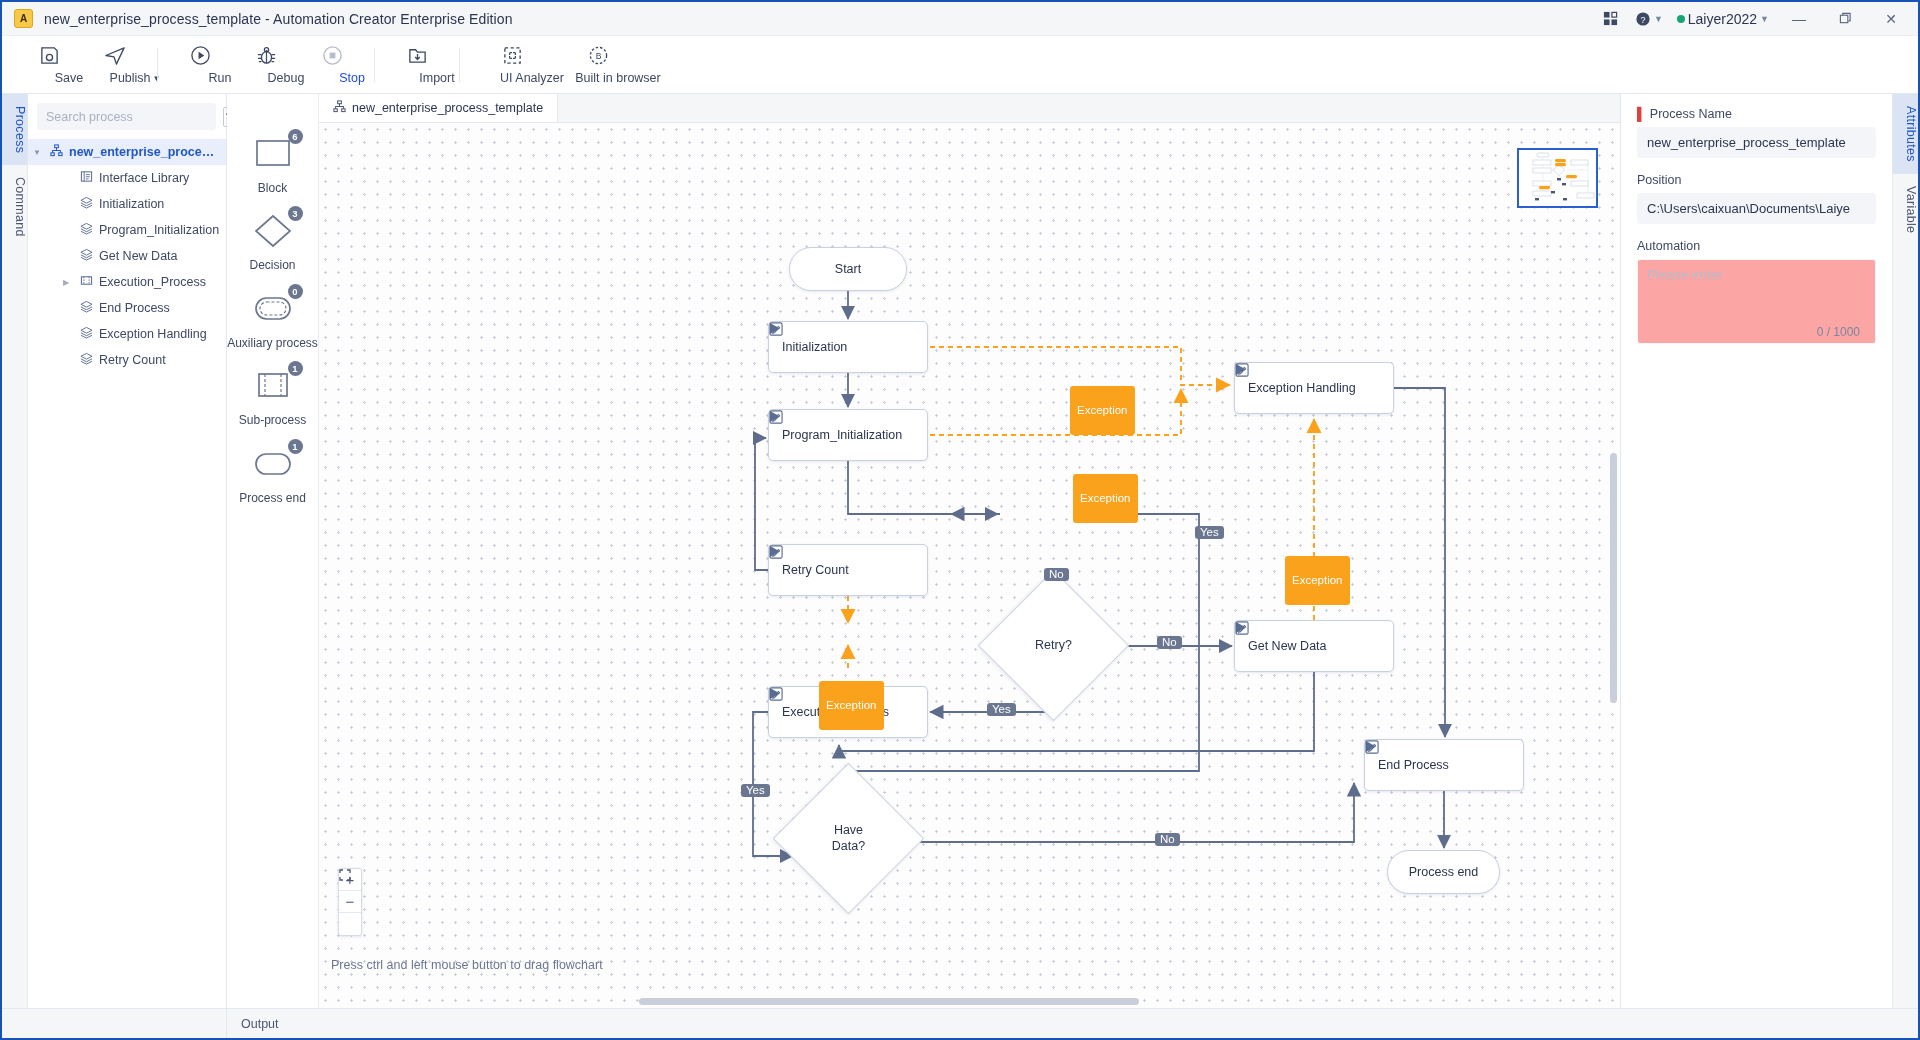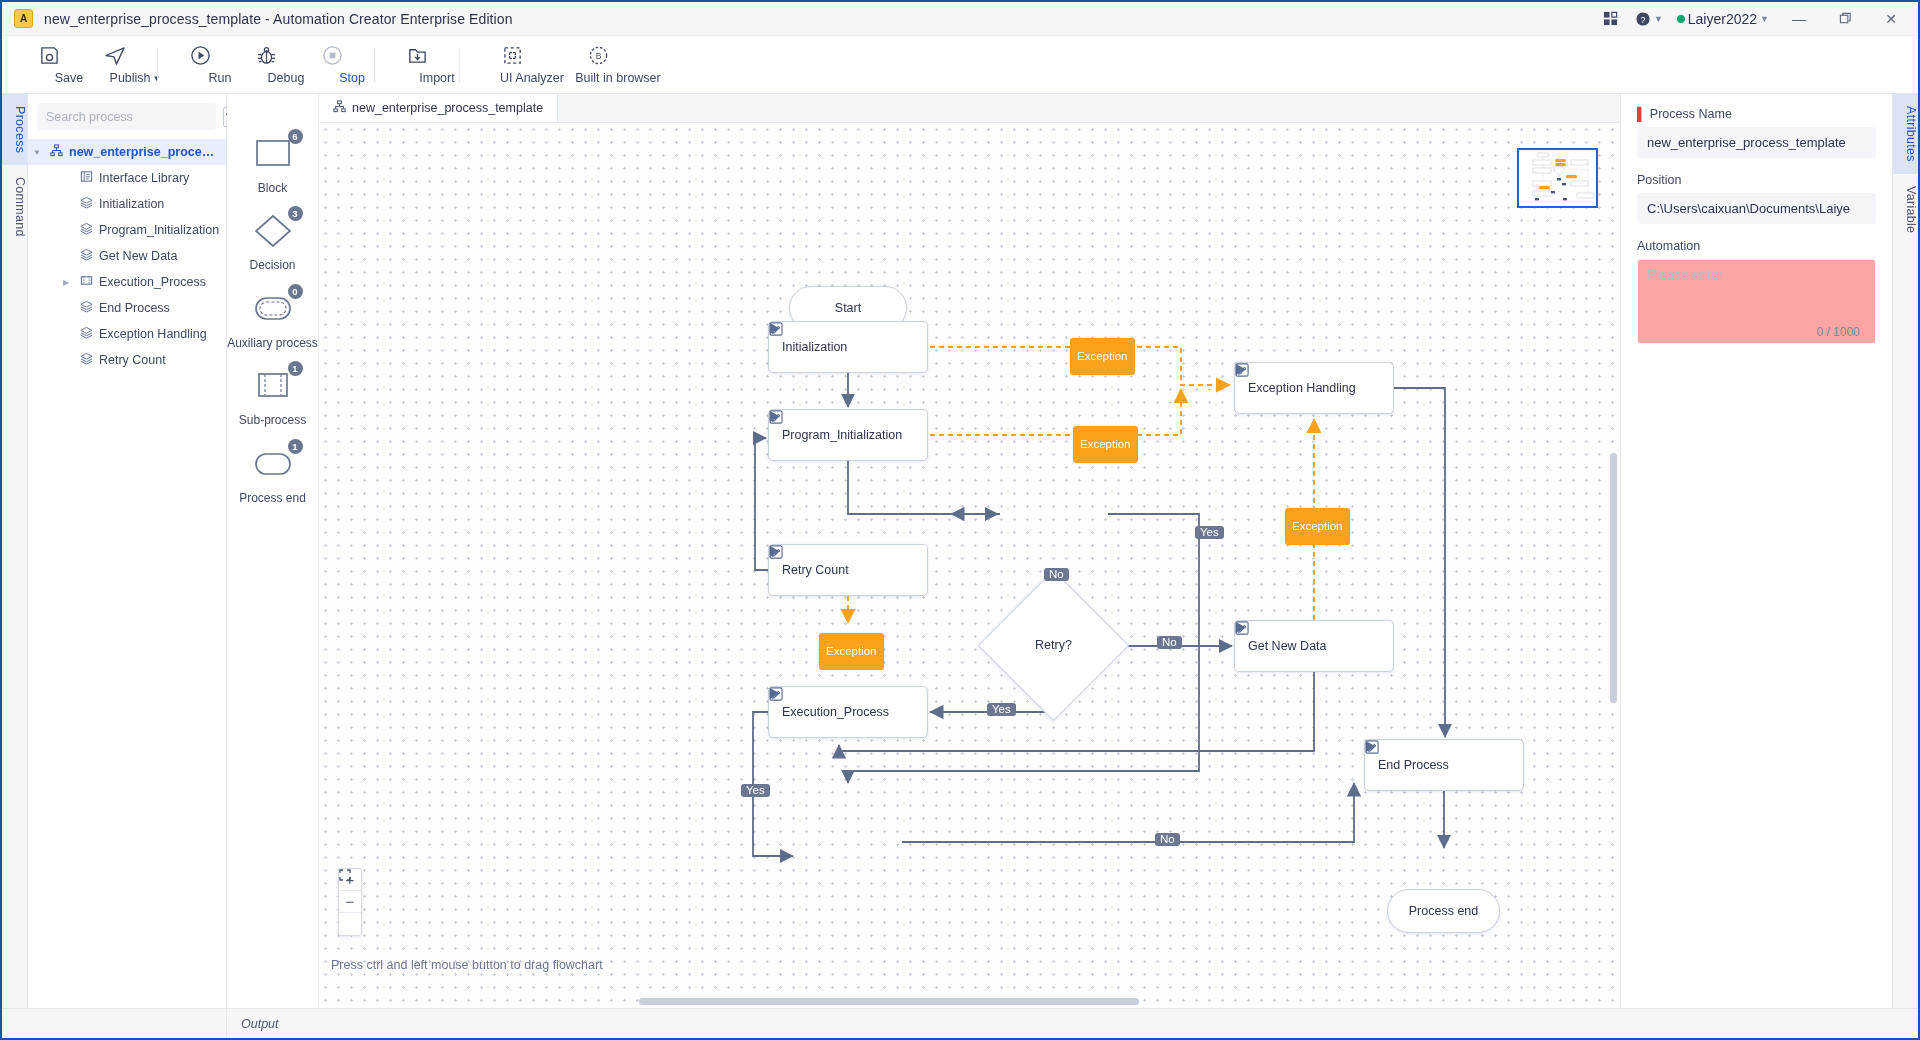--- a/index.html
+++ b/index.html
@@ -166,21 +166,21 @@
   .node {
     position: absolute; background: #ffffff;
     border: 1px solid #c9d0de; border-radius: 5px;
     box-shadow: 0 1px 3px rgba(70,90,130,.13);
     display: flex; align-items: center;
     font-size: 12.5px; color: #2b3550;
   }
   .node.block { padding: 0 13px; gap: 10px; }
   .node.block .nlabel { flex: 1 1 auto; }
   .node.term {
-    border-radius: 24px; justify-content: center; margin-top: 39px;
+    border-radius: 24px; justify-content: center;
   }
   .node-ico { display: flex; align-items: center; color: #5a6c92; }
   .diamond {
     position: absolute;
     display: flex; align-items: center; justify-content: center;
     text-align: center; font-size: 12.5px; color: #2b3550;
     line-height: 1.25;
   }
   .diamond .dshape {
     position: absolute; left: 0; top: 0; width: 100%; height: 100%;
@@ -192,21 +192,21 @@
   .edgelabel {
     position: absolute; z-index: 3;
     background: #6b7790; color: #ffffff;
     font-size: 11.5px; border-radius: 3px;
     padding: 0 5px; line-height: 1.1;
   }
   .exclabel {
     position: absolute; z-index: 3;
     background: #faa21b; color: #ffffff;
     font-size: 11.5px; border-radius: 3px;
-    padding: 12px 7px; line-height: 1.1;
+    padding: 18px 7px; line-height: 1.1; margin-top: 48px;
   }
   .minimap {
     position: absolute; right: 22px; top: 25px;
     width: 81px; height: 60px;
     background: #ffffff; border: 2px solid #2a5fd0;
     overflow: hidden;
   }
   .zoomctl {
     position: absolute; left: 19px; bottom: 72px;
     width: 24px; background: #ffffff;
@@ -271,21 +271,21 @@
   }
   .rrail .rail-tab { writing-mode: vertical-rl; }
 
   
   .outbar {
     height: 30px; flex: 0 0 30px;
     background: #f5f6f8; border-top: 1px solid #e3e7ee;
     display: flex; align-items: center;
   }
   .outbar .ospacer { width: 225px; flex: 0 0 225px; border-right: 1px solid #e3e7ee; height: 100%; }
-  .out-label { padding-left: 14px; font-size: 12.5px; color: #4a5673; font-style: italic; }
+  .out-label { padding-left: 14px; font-size: 12.5px; color: #4a5673; }
 </style>
 </head>
 <body>
 
 <div class="app">
 
   <div class="titlebar">
     <div class="app-icon">A</div>
     <div class="title-text">new_enterprise_process_template - Automation Creator Enterprise Edition</div>
     <div class="tb-spacer"></div>
@@ -751,20 +751,24 @@
         <div class="node term" style="left:1068px;top:727px;width:113px;height:44px">
           <span class="nlabel">Process end</span>
         </div>
 
 
         <div class="diamond" style="left:681px;top:469px;width:107px;height:107px">
           <div class="dshape"></div>
           <div class="dtext">Retry?</div>
         </div>
 
+        <div class="diamond" style="left:476px;top:662px;width:107px;height:107px">
+          <div class="dshape"></div>
+          <div class="dtext">Have<br>Data?</div>
+        </div>
 
         <div class="edgelabel" style="left:876px;top:403px">Yes</div>
         <div class="edgelabel" style="left:725px;top:445px">No</div>
         <div class="edgelabel" style="left:838px;top:513px">No</div>
         <div class="edgelabel" style="left:668px;top:580px">Yes</div>
         <div class="edgelabel" style="left:422px;top:661px">Yes</div>
         <div class="edgelabel" style="left:836px;top:710px">No</div>
 
         <div class="exclabel" style="left:751px;top:215px">Exception</div>
         <div class="exclabel" style="left:754px;top:303px">Exception</div>

